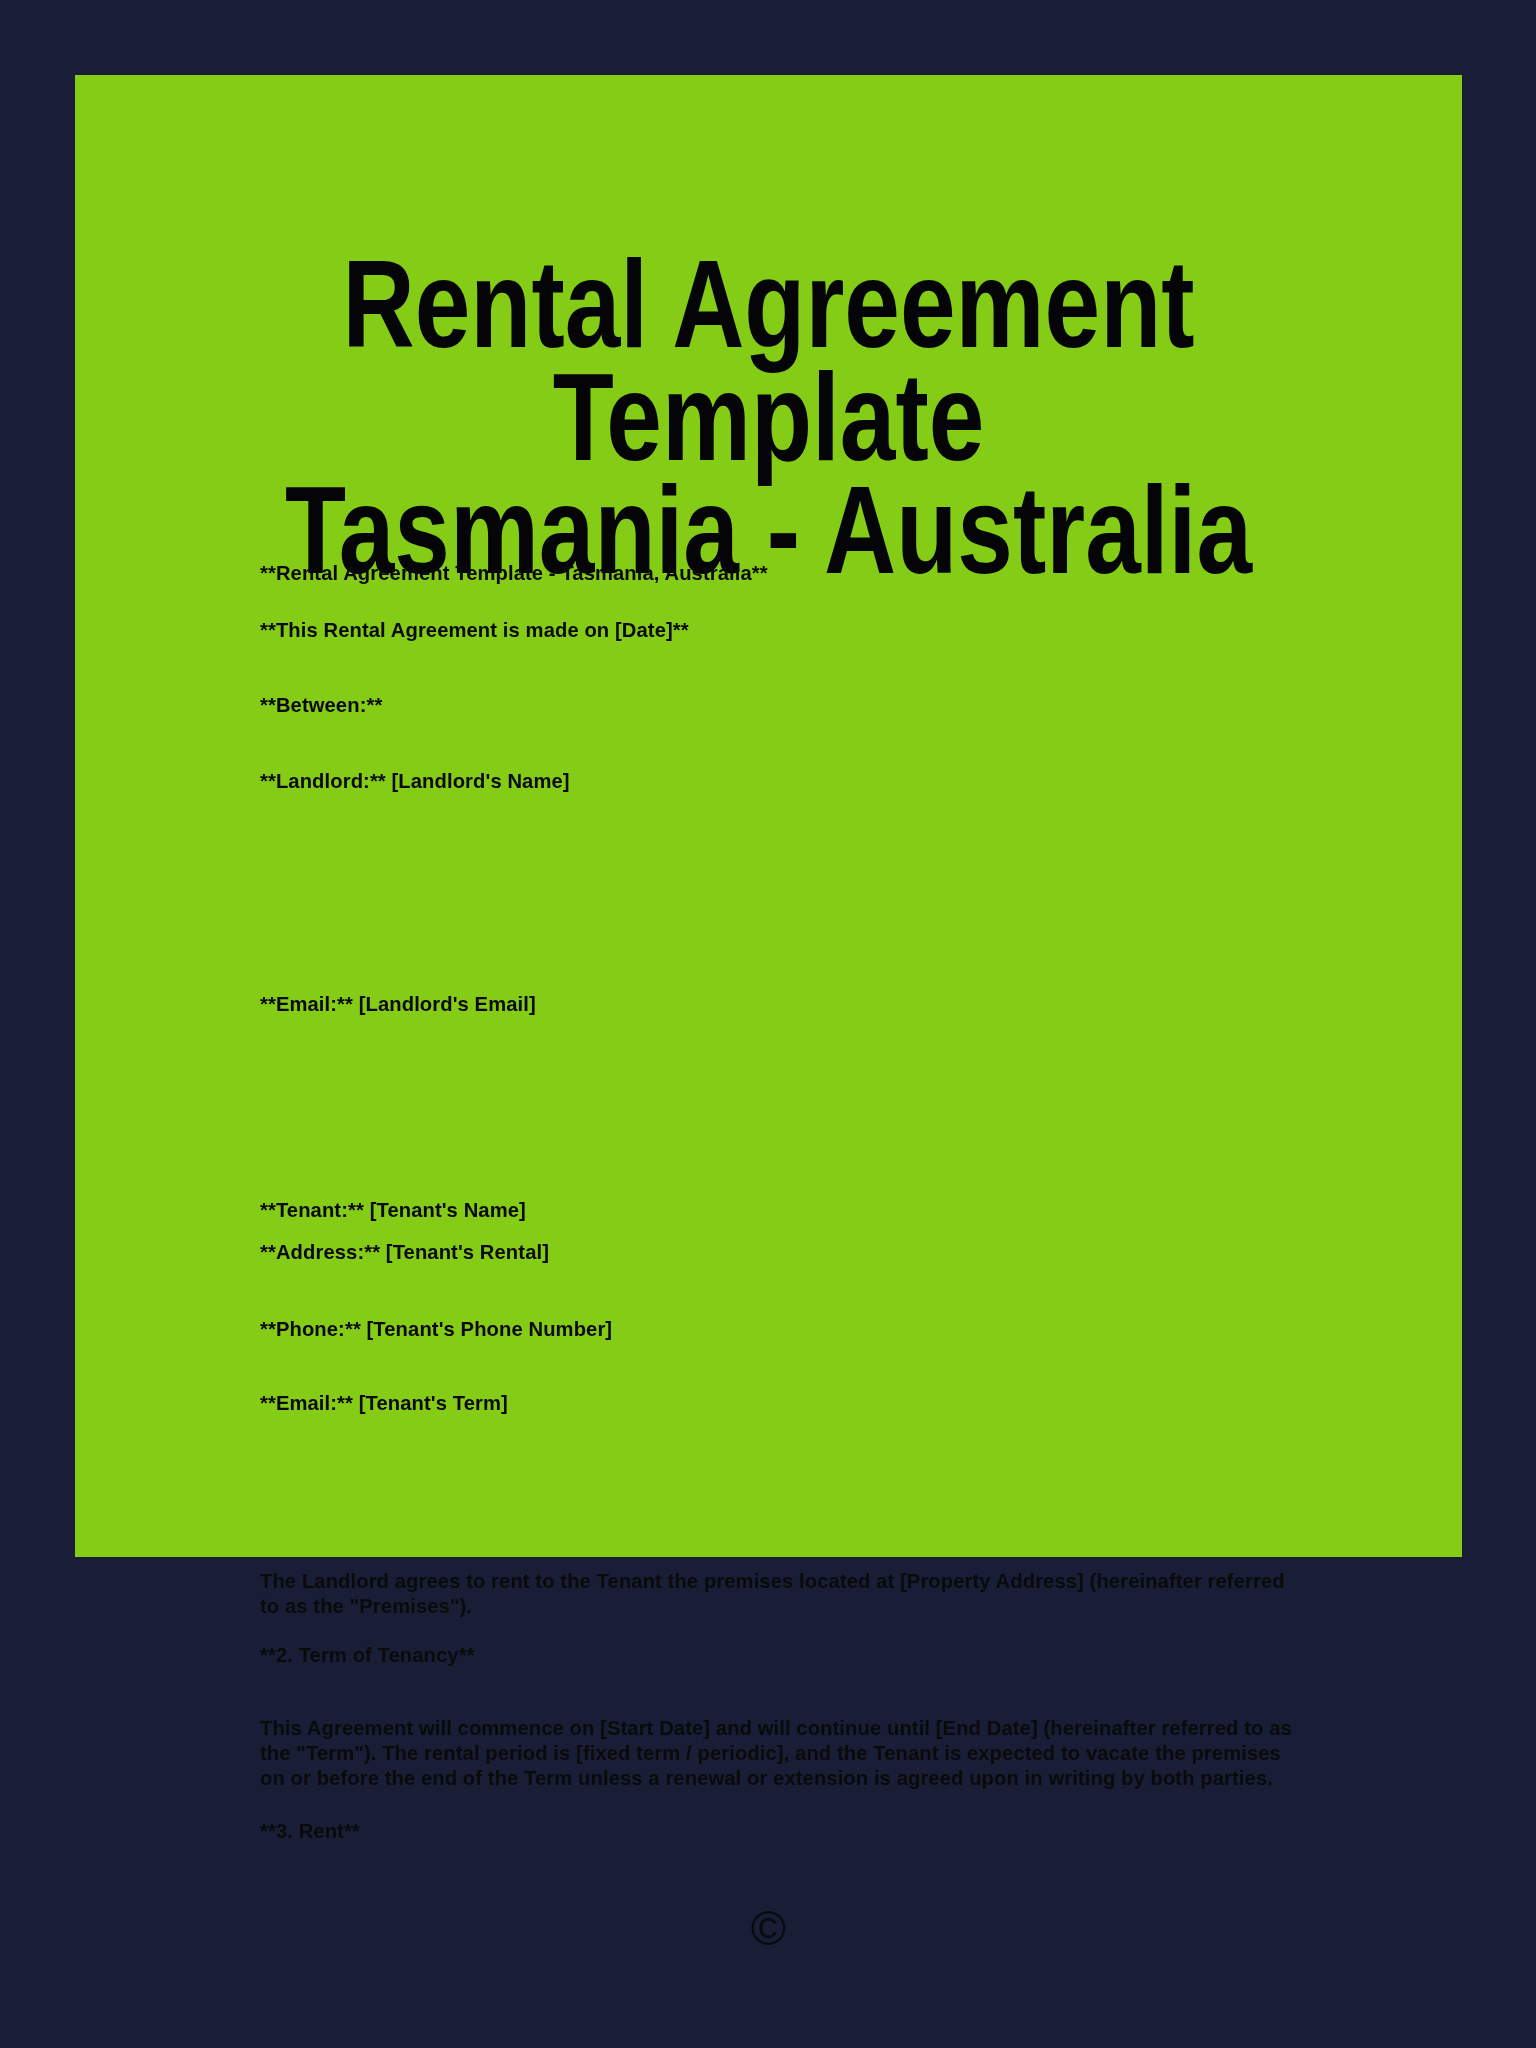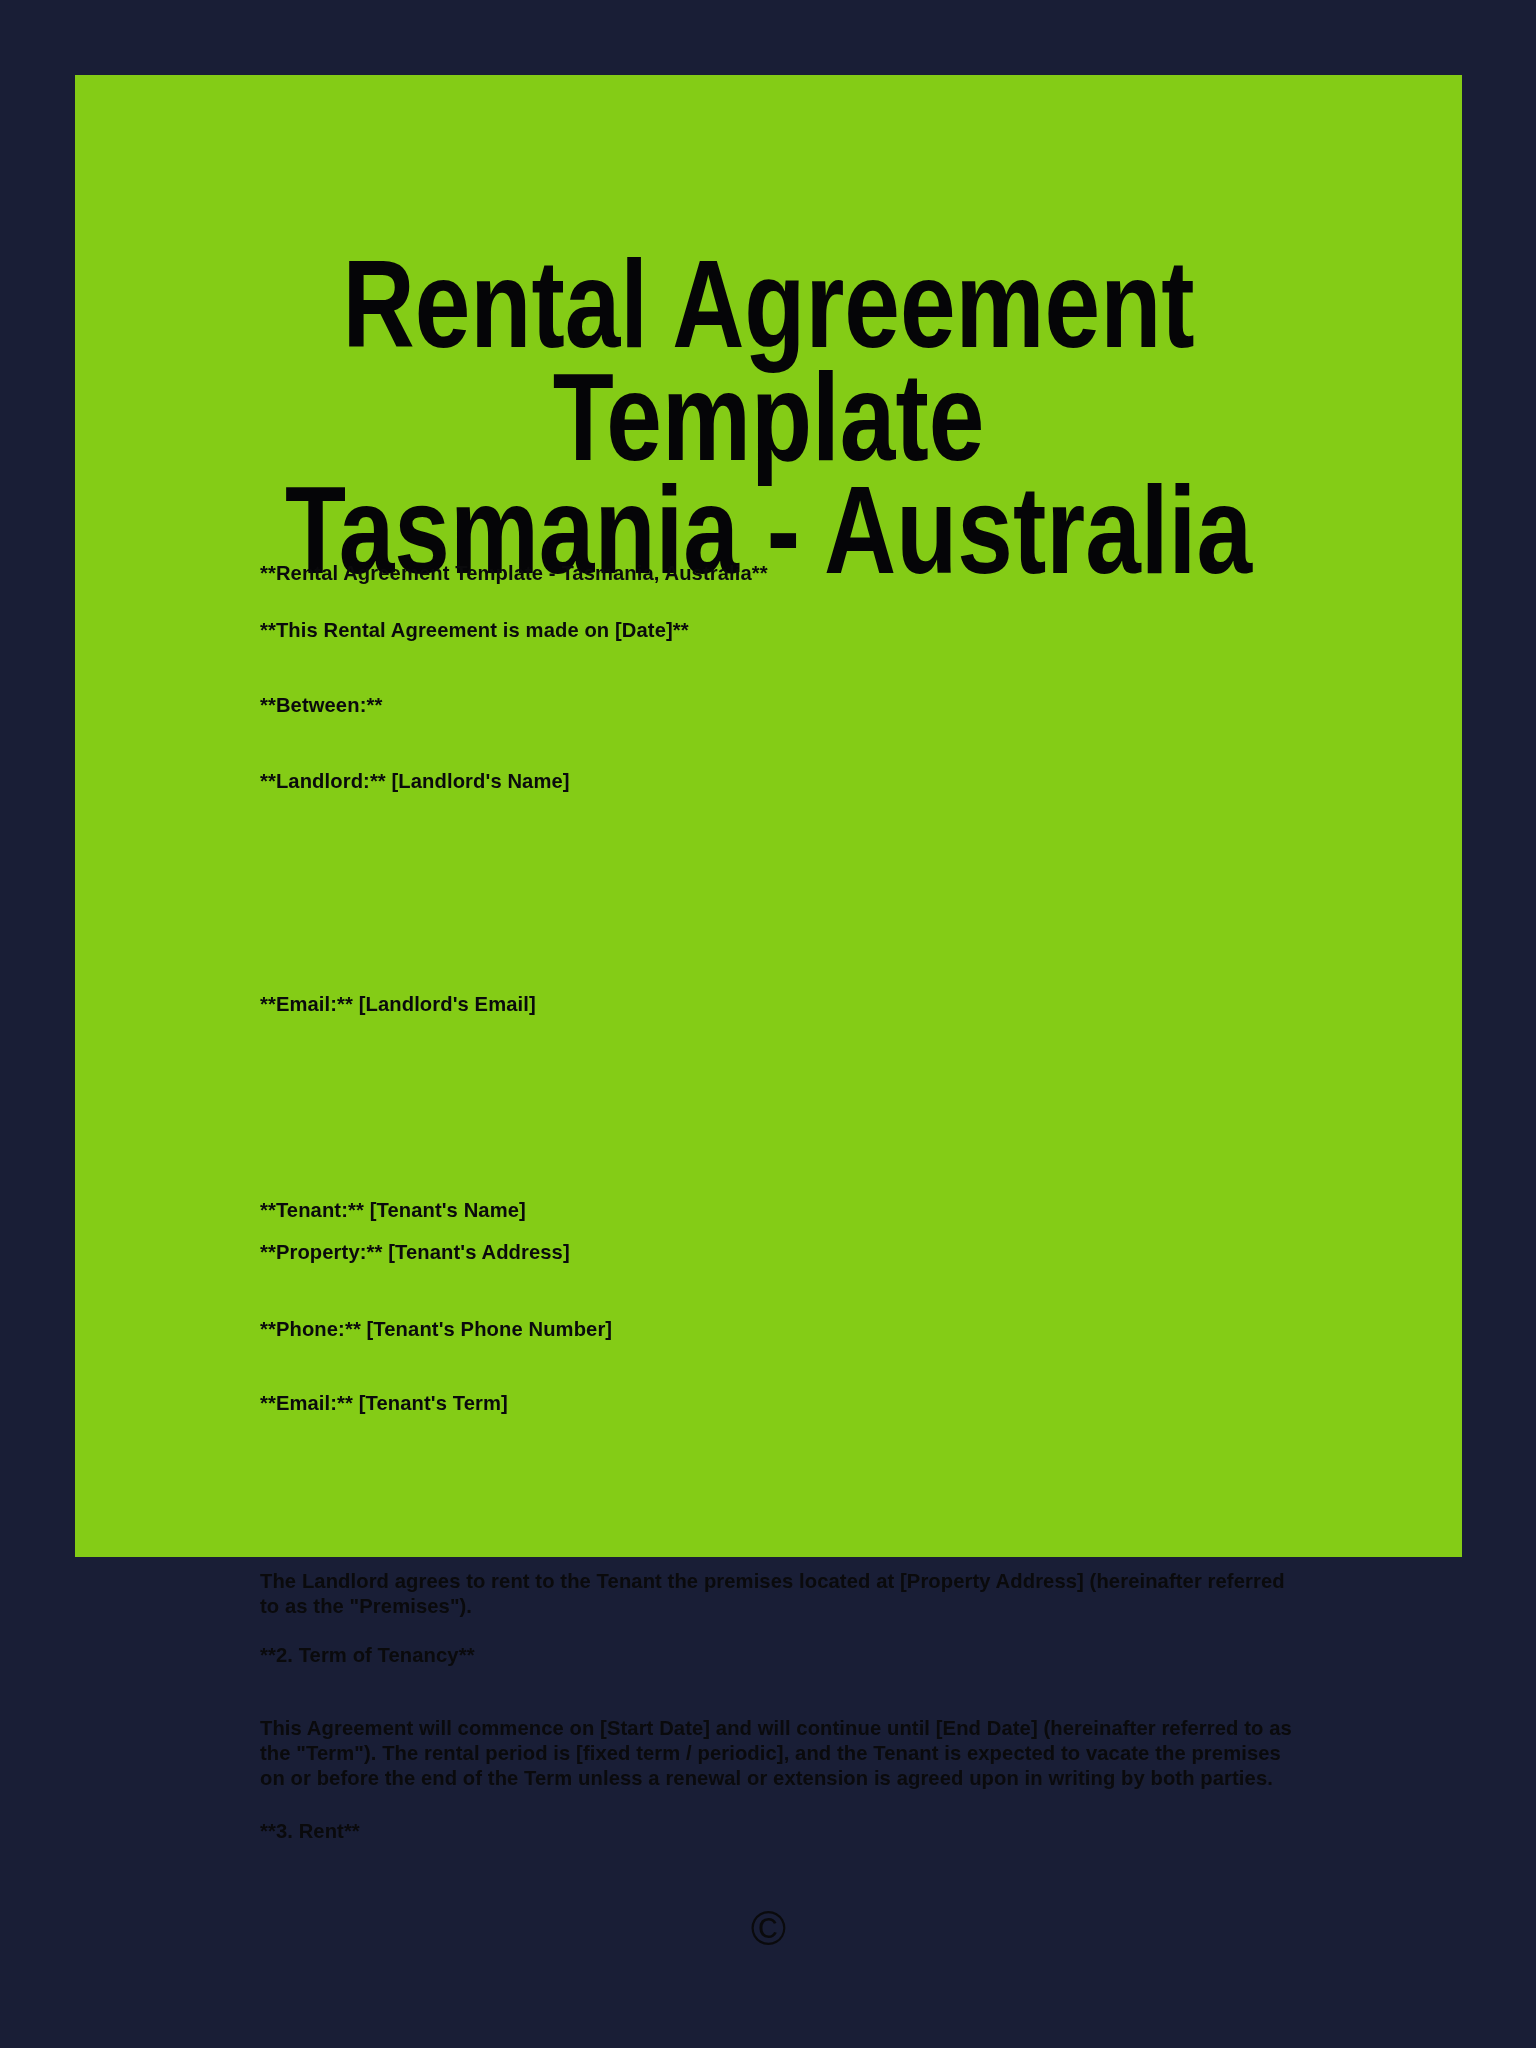--- a/index.html
+++ b/index.html
@@ -69,21 +69,21 @@
 
   <h1 class="title"><span class="title-inner">Rental Agreement Template
 Tasmania - Australia</span></h1>
 
   <p class="blk" style="top:475px">**Rental Agreement Template - Tasmania, Australia**</p>
   <p class="blk" style="top:532px">**This Rental Agreement is made on [Date]**</p>
   <p class="blk" style="top:607px">**Between:**</p>
   <p class="blk" style="top:683px">**Landlord:** [Landlord's Name]</p>
   <p class="blk" style="top:906px">**Email:** [Landlord's Email]</p>
   <p class="blk" style="top:1112px">**Tenant:** [Tenant's Name]</p>
-  <p class="blk" style="top:1154px">**Property:** [Tenant's Address]</p>
+  <p class="blk" style="top:1154px">**Address:** [Tenant's Rental]</p>
   <p class="blk" style="top:1231px">**Phone:** [Tenant's Phone Number]</p>
   <p class="blk" style="top:1305px">**Email:** [Tenant's Term]</p>
   <p class="blk" style="top:1483px">The Landlord agrees to rent to the Tenant the premises located at [Property Address] (hereinafter referred
 to as the "Premises").</p>
   <p class="blk" style="top:1557px">**2. Term of Tenancy**</p>
   <p class="blk" style="top:1630px">This Agreement will commence on [Start Date] and will continue until [End Date] (hereinafter referred to as
 the "Term"). The rental period is [fixed term / periodic], and the Tenant is expected to vacate the premises
 on or before the end of the Term unless a renewal or extension is agreed upon in writing by both parties.</p>
   <p class="blk" style="top:1733px">**3. Rent**</p>
 

